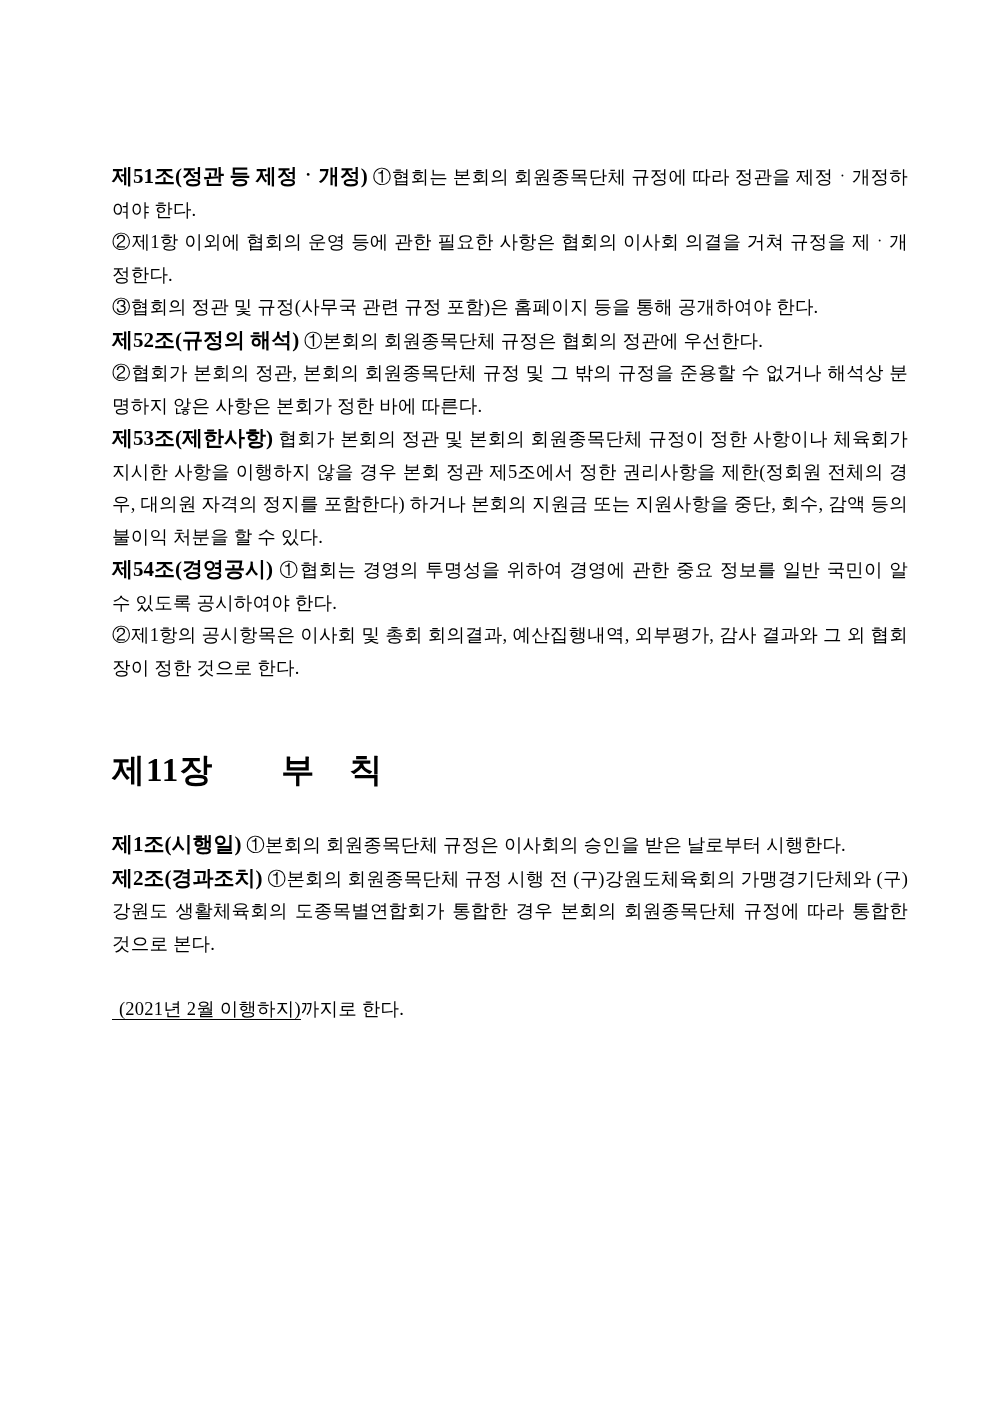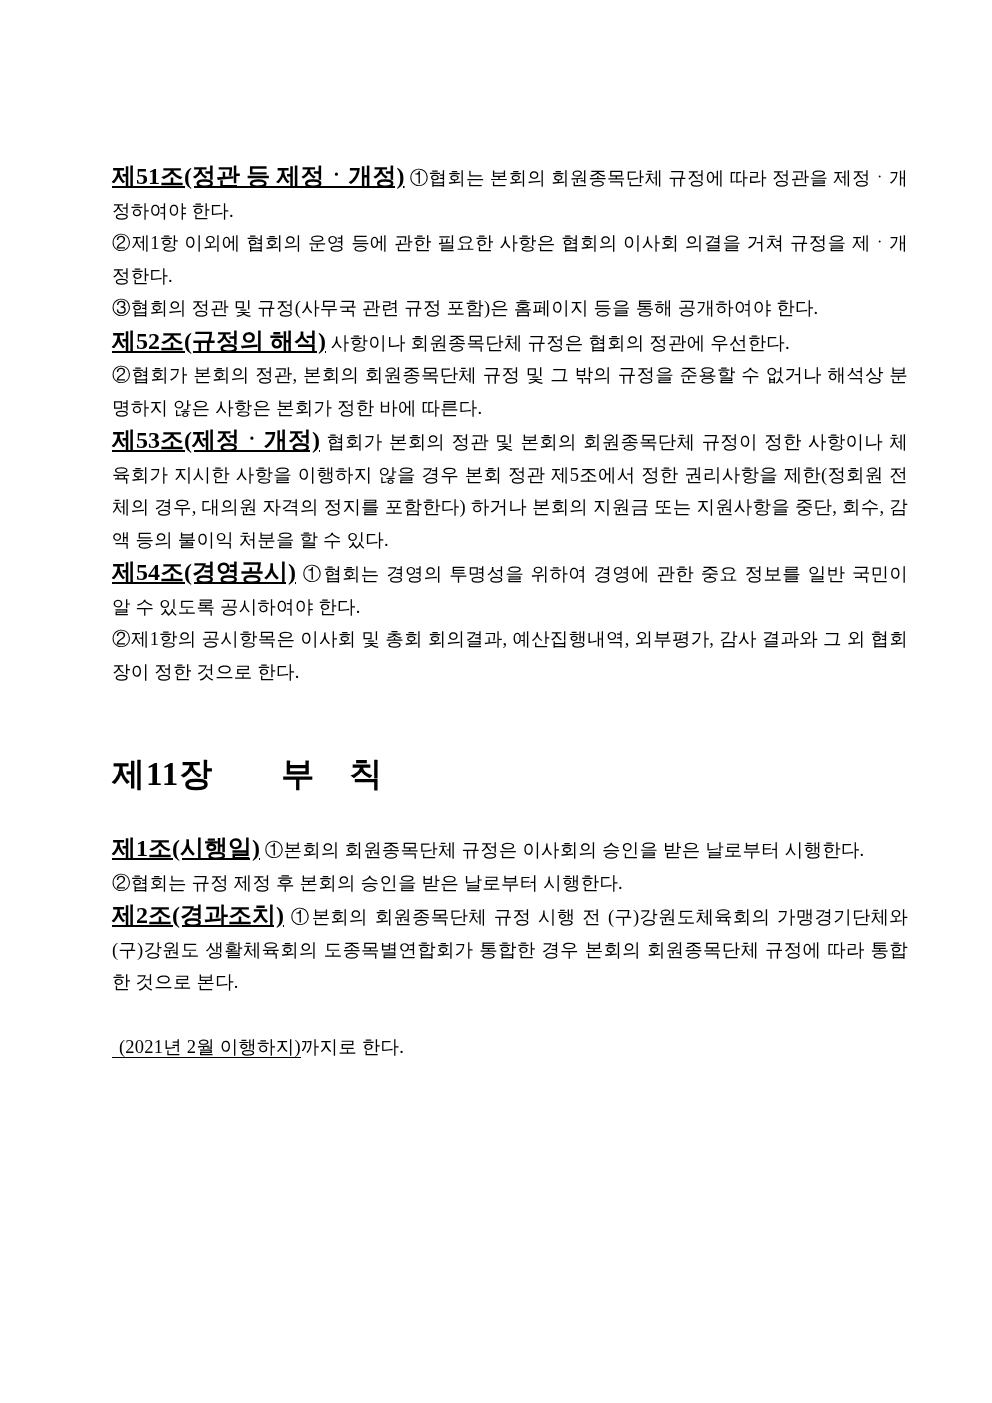--- a/index.html
+++ b/index.html
@@ -19,23 +19,22 @@
   }
   .para {
     font-size: 18.5px;
     line-height: 32.5px;
     text-align: justify;
     letter-spacing: 0.2px;
     word-break: break-all;
   }
   .atitle {
     font-weight: 700;
-    font-size: 24px;
+    font-size: 21px;
     letter-spacing: 0;
-    text-decoration: underline;
   }
   .chapter {
     font-size: 33px;
     font-weight: 700;
     line-height: 40px;
     margin-top: 66px;
     margin-bottom: 38px;
     white-space: pre;
     letter-spacing: 1px;
   }
@@ -56,31 +55,30 @@
 </head>
 <body>
 
 <div class="page">
   <div class="content">
 
     <p class="para"><span class="atitle">제51조(정관 등 제정ㆍ개정)</span><span> ①협회는 본회의 회원종목단체 규정에 따라 정관을 제정ㆍ개정하여야 한다.</span></p>
     <p class="para"><span>②제1항 이외에 협회의 운영 등에 관한 필요한 사항은 협회의 이사회 의결을 거쳐 규정을 제ㆍ개정한다.</span></p>
     <p class="para"><span>③협회의 정관 및 규정(사무국 관련 규정 포함)은 홈페이지 등을 통해 공개하여야 한다.</span></p>
 
-    <p class="para"><span class="atitle">제52조(규정의 해석)</span><span> 사항이나 회원종목단체 규정은 협회의 정관에 우선한다.</span></p>
+    <p class="para"><span class="atitle">제52조(규정의 해석)</span><span> ①본회의 회원종목단체 규정은 협회의 정관에 우선한다.</span></p>
     <p class="para"><span>②협회가 본회의 정관, 본회의 회원종목단체 규정 및 그 밖의 규정을 준용할 수 없거나 해석상 분명하지 않은 사항은 본회가 정한 바에 따른다.</span></p>
 
-    <p class="para"><span class="atitle">제53조(제정ㆍ개정)</span><span> 협회가 본회의 정관 및 본회의 회원종목단체 규정이 정한 사항이나 체육회가 지시한 사항을 이행하지 않을 경우 본회 정관 제5조에서 정한 권리사항을 제한(정회원 전체의 경우, 대의원 자격의 정지를 포함한다) 하거나 본회의 지원금 또는 지원사항을 중단, 회수, 감액 등의 불이익 처분을 할 수 있다.</span></p>
+    <p class="para"><span class="atitle">제53조(제한사항)</span><span> 협회가 본회의 정관 및 본회의 회원종목단체 규정이 정한 사항이나 체육회가 지시한 사항을 이행하지 않을 경우 본회 정관 제5조에서 정한 권리사항을 제한(정회원 전체의 경우, 대의원 자격의 정지를 포함한다) 하거나 본회의 지원금 또는 지원사항을 중단, 회수, 감액 등의 불이익 처분을 할 수 있다.</span></p>
 
     <p class="para"><span class="atitle">제54조(경영공시)</span><span> ①협회는 경영의 투명성을 위하여 경영에 관한 중요 정보를 일반 국민이 알 수 있도록 공시하여야 한다.</span></p>
     <p class="para"><span>②제1항의 공시항목은 이사회 및 총회 회의결과, 예산집행내역, 외부평가, 감사 결과와 그 외 협회장이 정한 것으로 한다.</span></p>
 
     <h1 class="chapter">제11장　　부　칙</h1>
 
     <p class="para"><span class="atitle">제1조(시행일)</span><span> ①본회의 회원종목단체 규정은 이사회의 승인을 받은 날로부터 시행한다.</span></p>
-    <p class="para"><span>②협회는 규정 제정 후 본회의 승인을 받은 날로부터 시행한다.</span></p>
 
     <p class="para"><span class="atitle">제2조(경과조치)</span><span> ①본회의 회원종목단체 규정 시행 전 (구)강원도체육회의 가맹경기단체와 (구)강원도 생활체육회의 도종목별연합회가 통합한 경우 본회의 회원종목단체 규정에 따라 통합한 것으로 본다.</span></p>
     <p class="para"><br><span class="underline-seg">(2021년 2월 이행하지)</span><span>까지로 한다.</span></p>
 
   </div>
 
 </div>
 
 </body></html>

